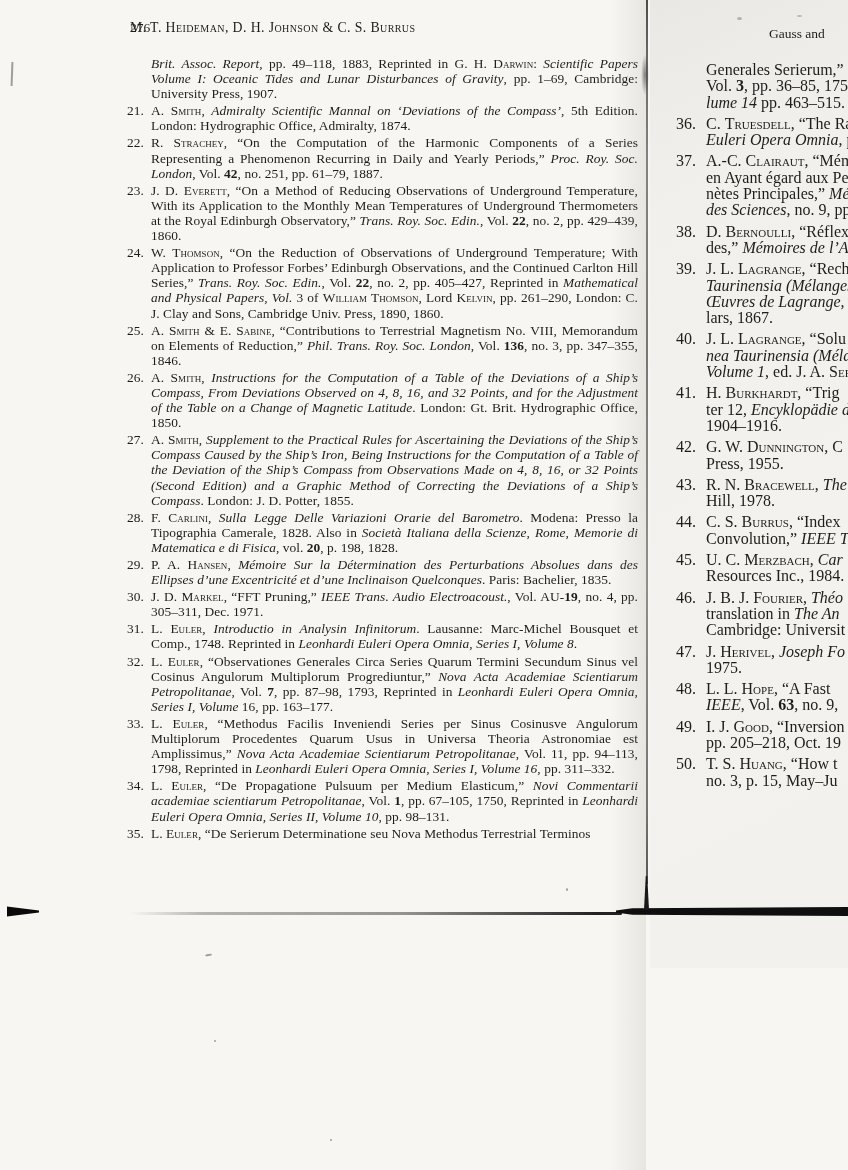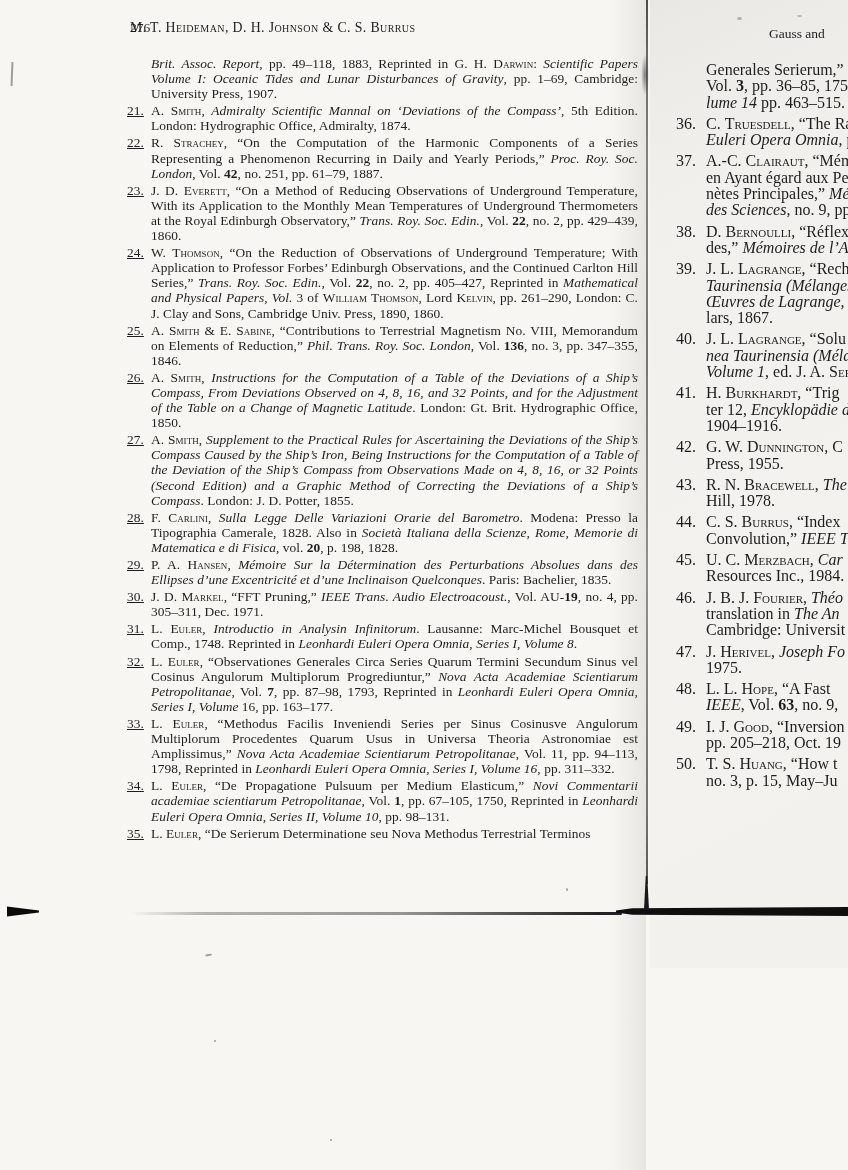--- a/index.html
+++ b/index.html
@@ -14,21 +14,21 @@
   .running-left{
     position:absolute;left:130px;top:20px;width:508px;text-align:left;
     font-variant:small-caps;font-size:13.8px;letter-spacing:.4px;
   }
   .refs{
     position:absolute;left:127px;top:56px;width:511px;
     font-size:13.4px;line-height:15.1px;letter-spacing:.05px;
   }
   .ref{margin:0 0 2px 0;padding-left:24px;text-indent:-24px;text-align:justify;}
   .ref.cont{text-indent:0;}
-  .refnum{display:inline-block;width:24px;text-indent:0;text-decoration:underline;}
+  .refnum{display:inline-block;width:24px;text-indent:0;}
   
   .sn{}
   .si{font-style:italic;}
   .ssc{font-variant:small-caps;}
   .sb{font-weight:700;}
   
   .page-right{
     position:absolute;left:650px;top:0;width:198px;height:968px;overflow:hidden;
     background:linear-gradient(155deg,#e9e8e4 0%,#f1f0ec 20%,#f3f2ee 60%,#f2f1ed 100%);
   }

